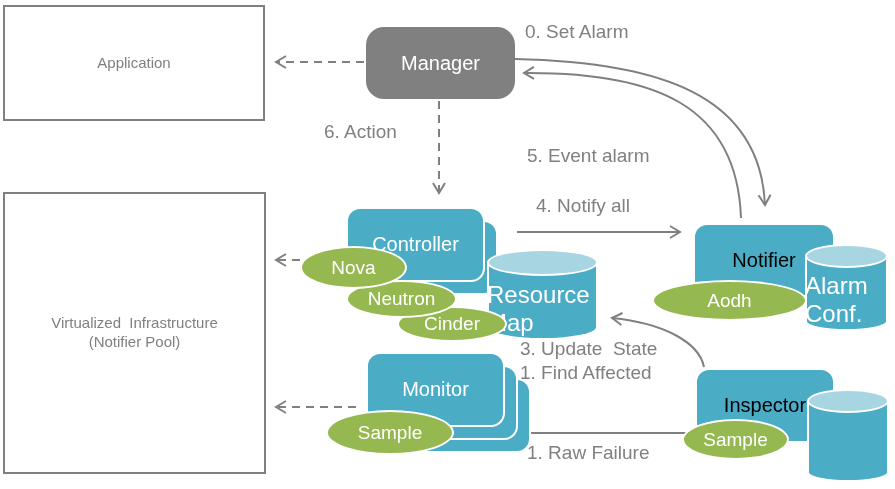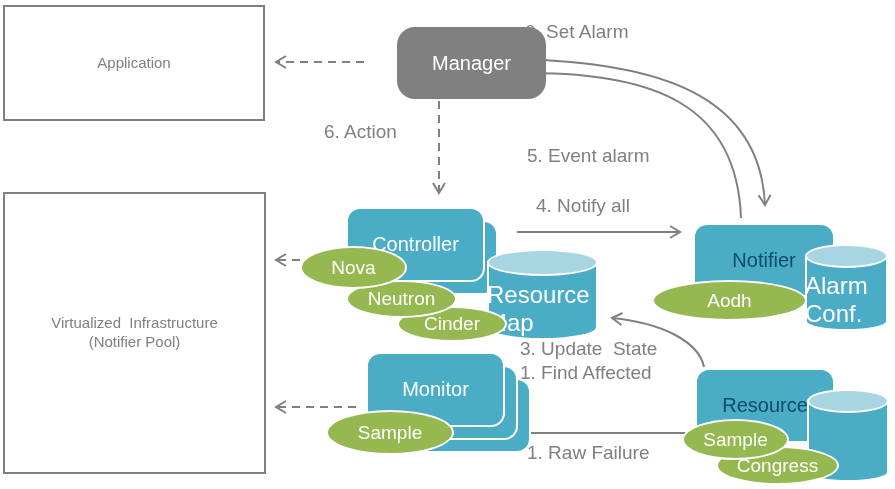--- a/index.html
+++ b/index.html
@@ -14,36 +14,36 @@
     position: absolute; border: 2px solid #808080; background: #ffffff;
     color: #808080; display: flex; align-items: center; justify-content: center;
     text-align: center; font-size: 15px; z-index: 1; white-space: pre-wrap;
     line-height: 1.25;
   }
   
   .manager {
     position: absolute; left: 366px; top: 27px; width: 149px; height: 72px;
     background: #808080; border-radius: 18px; color: #ffffff;
     display: flex; align-items: center; justify-content: center;
-    font-size: 20px; z-index: 3; margin-left: 31px;
+    font-size: 20px; z-index: 3;
   }
   
   .stack { position: absolute; z-index: 3; }
   .layer {
     position: absolute; width: 139px; height: 75px; background: #4BACC6;
     border: 2.5px solid #ffffff; border-radius: 14px;
   }
   .layer .lbl {
     width: 100%; height: 100%; display: flex; align-items: center;
     justify-content: center; color: #ffffff; font-size: 20px;
   }
   
   .tealnode {
     position: absolute; background: #4BACC6; border: 2.5px solid #ffffff;
-    border-radius: 14px; color: #0c4a6e; display: flex; align-items: center;
+    border-radius: 14px; color: #000000; display: flex; align-items: center;
     justify-content: center; font-size: 20px; z-index: 3;
   }
   
   .cylinder { position: absolute; z-index: 4; }
   .cyl-body {
     position: absolute; left: 0; right: 0; bottom: 0; background: #4BACC6;
     border: 2px solid #ffffff; border-top: none;
     border-radius: 0 0 55px 55px / 0 0 13px 13px;
   }
   .cyl-top {
@@ -109,21 +109,21 @@
   <div class="stack" style="left:366px; top:352px; width:165px; height:101px;">
     <div class="layer" style="left:26px; top:26px;"></div>
     <div class="layer" style="left:13px; top:13px;"></div>
     <div class="layer" style="left:0; top:0;">
       <div class="lbl">Monitor</div>
     </div>
   </div>
 
   <div class="tealnode" style="left:693px; top:223px; width:142px; height:74px;">Notifier</div>
 
-  <div class="tealnode" style="left:695px; top:368px; width:140px; height:75px;">Resource</div>
+  <div class="tealnode" style="left:695px; top:368px; width:140px; height:75px;">Inspector</div>
 
   <div class="cylinder" style="left:487px; top:249px; width:111px; height:91px;">
     <div class="cyl-body" style="top:13px;"></div>
     <div class="cyl-top" style="height:27px;"></div>
     <div class="cyl-label" style="top:32px;">Resource Map</div>
   </div>
 
   <div class="cylinder" style="left:805px; top:244px; width:83px; height:87px;">
     <div class="cyl-body" style="top:12px;"></div>
     <div class="cyl-top" style="height:24px;"></div>
@@ -133,21 +133,20 @@
   <div class="cylinder" style="left:807px; top:389px; width:82px; height:93px;">
     <div class="cyl-body" style="top:12px;"></div>
     <div class="cyl-top" style="height:24px;"></div>
   </div>
 
   <div class="plugin" style="left:397px; top:306px; width:110px; height:36px; z-index:5;">Cinder</div>
   <div class="plugin" style="left:300px; top:246px; width:107px; height:43px; z-index:7;">Nova</div>
   <div class="plugin" style="left:346px; top:280px; width:111px; height:38px; z-index:6;">Neutron</div>
   <div class="plugin" style="left:652px; top:280px; width:155px; height:41px; z-index:5;">Aodh</div>
   <div class="plugin" style="left:326px; top:410px; width:128px; height:45px; z-index:5;">Sample</div>
-  <div class="plugin" style="left:716px; top:446px; width:123px; height:39px; z-index:5;">Congress</div>
   <div class="plugin" style="left:682px; top:419px; width:107px; height:41px; z-index:6;">Sample</div>
 
   <div class="flow" style="left:525px; top:21px;">0. Set Alarm</div>
   <div class="flow" style="left:527px; top:121px;margin-top:24px;">5. Event alarm</div>
   <div class="flow" style="left:324px; top:121px;">6. Action</div>
   <div class="flow" style="left:536px; top:195px;">4. Notify all</div>
   <div class="flow" style="left:520px; top:338px;">3. Update  State</div>
   <div class="flow" style="left:520px; top:362px;">1. Find Affected</div>
   <div class="flow" style="left:527px; top:442px;">1. Raw Failure</div>
 

